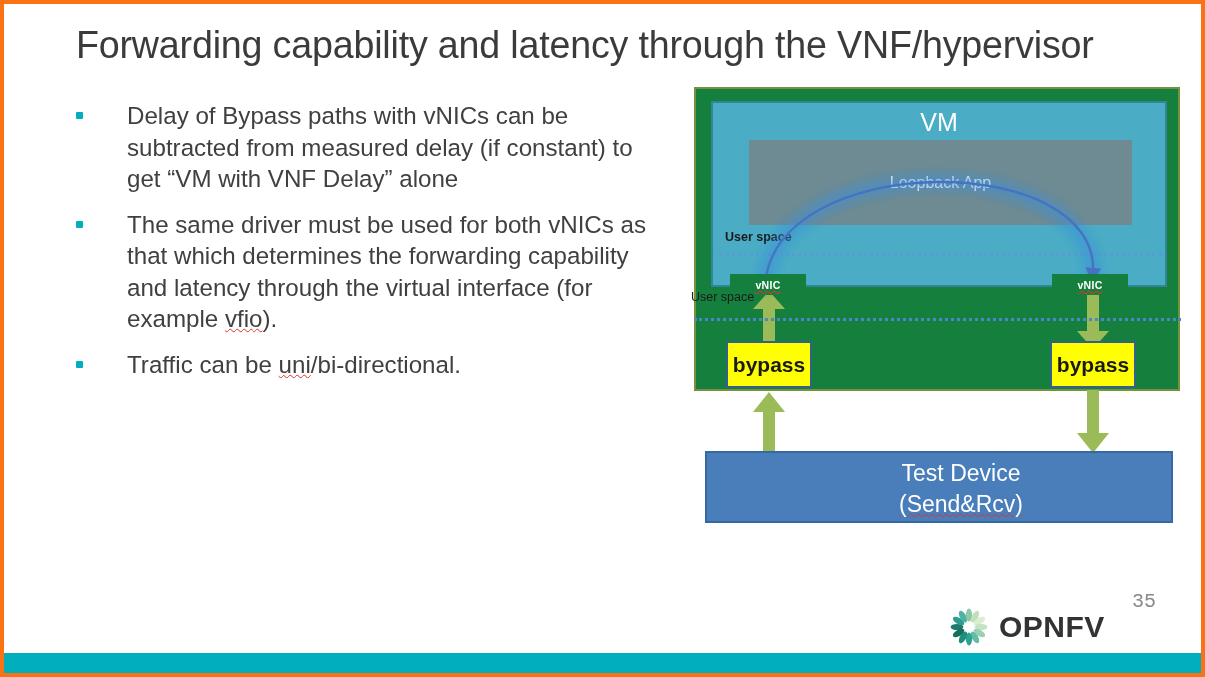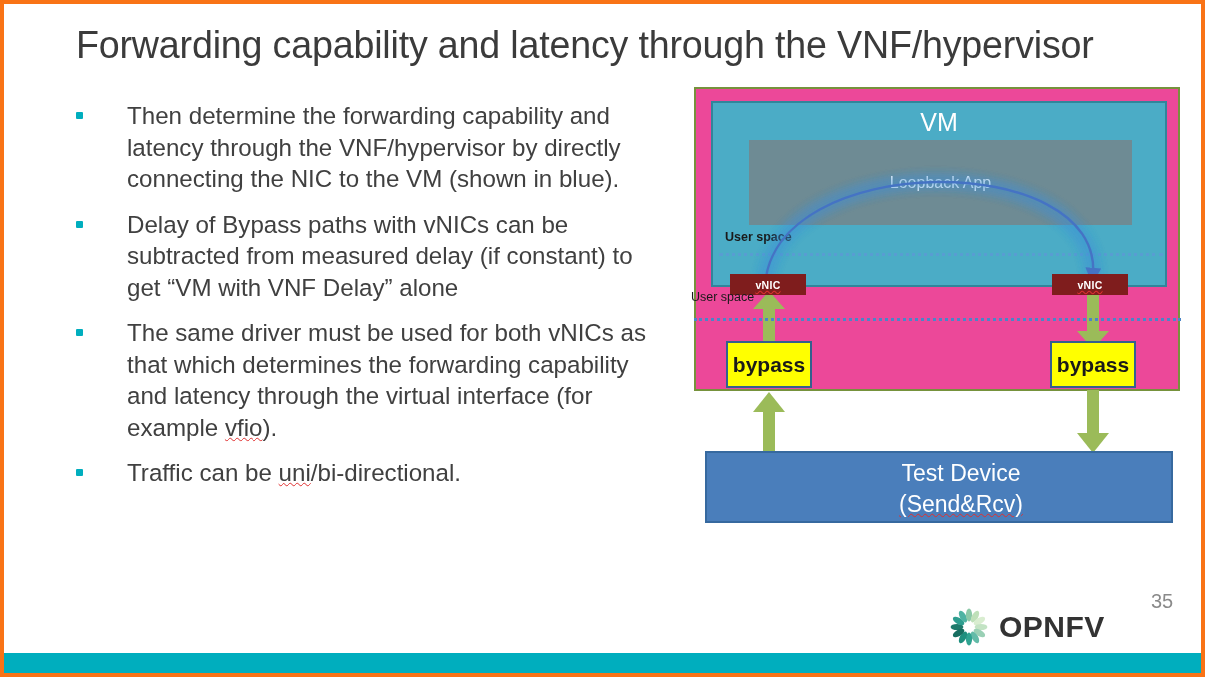--- a/index.html
+++ b/index.html
@@ -84,21 +84,21 @@
     height: 446px;
   }
 
   
   .host-frame {
     position: absolute;
     left: 1px;
     top: 0px;
     width: 486px;
     height: 304px;
-    background: #ec4899;
+    background: #15803d;
     border: 2.5px solid #76923C;
     box-sizing: border-box;
   }
 
   
   .vm-box {
     position: absolute;
     left: 15px;
     top: 12px;
     width: 456px;
@@ -155,21 +155,21 @@
     border-top: 3px dotted #5B9BD5;
     opacity: 0.85;
   }
 
   
   .vnic {
     position: absolute;
     top: 187px;
     width: 76px;
     height: 21px;
-    background: #7f1d1d;
+    background: #15803d;
     color: #ffffff;
     font-size: 10.5px;
     font-weight: bold;
     font-family: "Liberation Sans", sans-serif;
     display: flex;
     align-items: center;
     justify-content: center;
     letter-spacing: 0.3px;
     z-index: 6;
   }
@@ -255,45 +255,40 @@
     top: 601px;
     width: 165px;
     height: 44px;
   }
   #page-num {
     position: absolute;
     left: 1128px;
     top: 586px;
     font-size: 20px;
     color: #8a8a8a;
-    font-family: Liberation Sans, sans-serif;
-    margin-left: 19px;
+    font-family: Liberation Mono, monospace;
   }
   #bottom-bar {
     position: absolute;
     left: 0;
     bottom: 0;
     width: 1205px;
     height: 20px;
     background: #00AEBE;
   }
 </style>
 </head>
 <body>
 
 <div id="slide">
 
   <div id="title">Forwarding capability and latency through the VNF/hypervisor</div>
 
   <div id="bullets">
 
-    <div class="bullet-row">
-      <span class="bullet-mark"></span>
-      <div class="bullet-text">Then determine the forwarding capability and latency through the VNF/hypervisor by directly connecting the NIC to the VM (shown in blue).</div>
-    </div>
 
     <div class="bullet-row">
       <span class="bullet-mark"></span>
       <div class="bullet-text">Delay of Bypass paths with vNICs can be subtracted from measured delay (if constant) to get “VM with VNF Delay” alone</div>
     </div>
 
     <div class="bullet-row">
       <span class="bullet-mark"></span>
       <div class="bullet-text">The same driver must be used for both vNICs as that which determines the forwarding capability and latency through the virtual interface (for example <span class="sp">vfio</span>).</div>
     </div>

